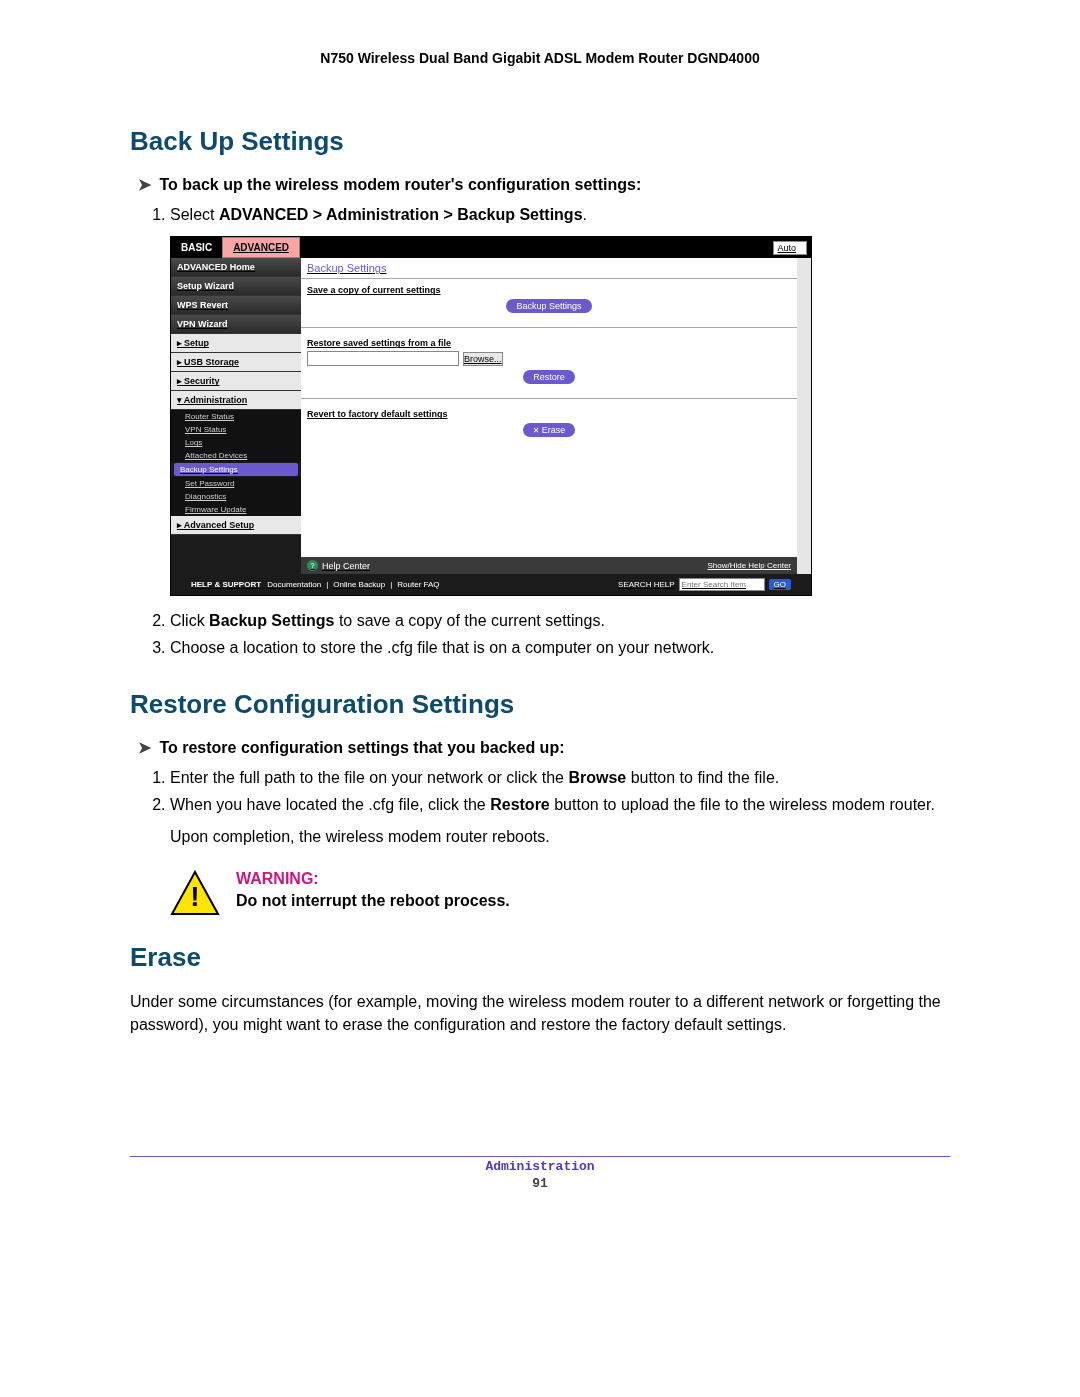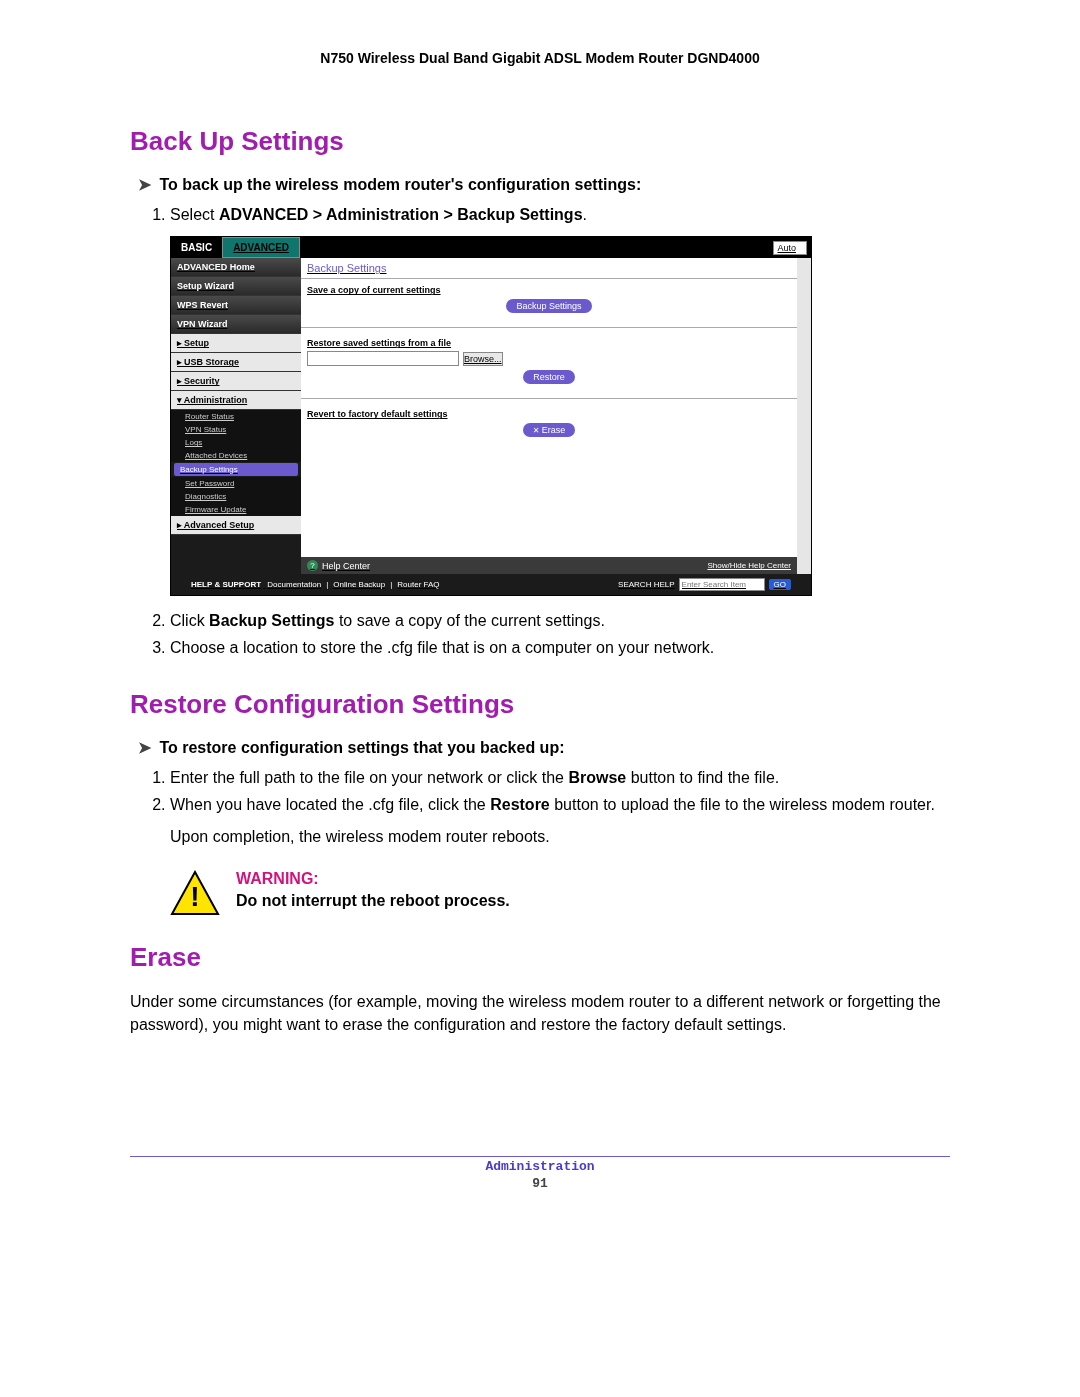--- a/index.html
+++ b/index.html
@@ -12,21 +12,21 @@
   .page {
     padding: 50px 130px 40px 130px;
   }
   .doc-header {
     text-align: center;
     font-weight: bold;
     font-size: 14px;
     margin-bottom: 60px;
   }
   h2.section {
-    color: #a21caf;
+    color: #0c4a6e;
     font-size: 26px;
     font-weight: bold;
     margin: 10px 0 18px 0;
   }
   .arrow-line {
     font-size: 16px;
     font-weight: bold;
     margin: 10px 0 10px 8px;
   }
   .arrow-sym {
@@ -66,21 +66,21 @@
     width: 640px;
     margin: 10px 0 14px 40px;
     font-family: Arial, sans-serif;
     font-size: 10px;
     background: #fff;
     text-decoration: underline;
   }
   .tabs-row { display: flex; align-items: center; background: #000; }
   .tab { padding: 4px 10px; font-size: 10px; font-weight: bold; }
   .tab.basic { background: #000; color: #fff; }
-  .tab.adv { background: #0f766e; color: #000; border: 1px solid #888; }
+  .tab.adv { background: #fca5a5; color: #000; border: 1px solid #888; }
   .auto-select {
     margin-left: auto;
     margin-right: 4px;
     font-size: 9px;
     background: #fff;
     border: 1px solid #888;
     padding: 1px 10px 1px 3px;
   }
   .shot-body { display: flex; }
   .sidebar {

